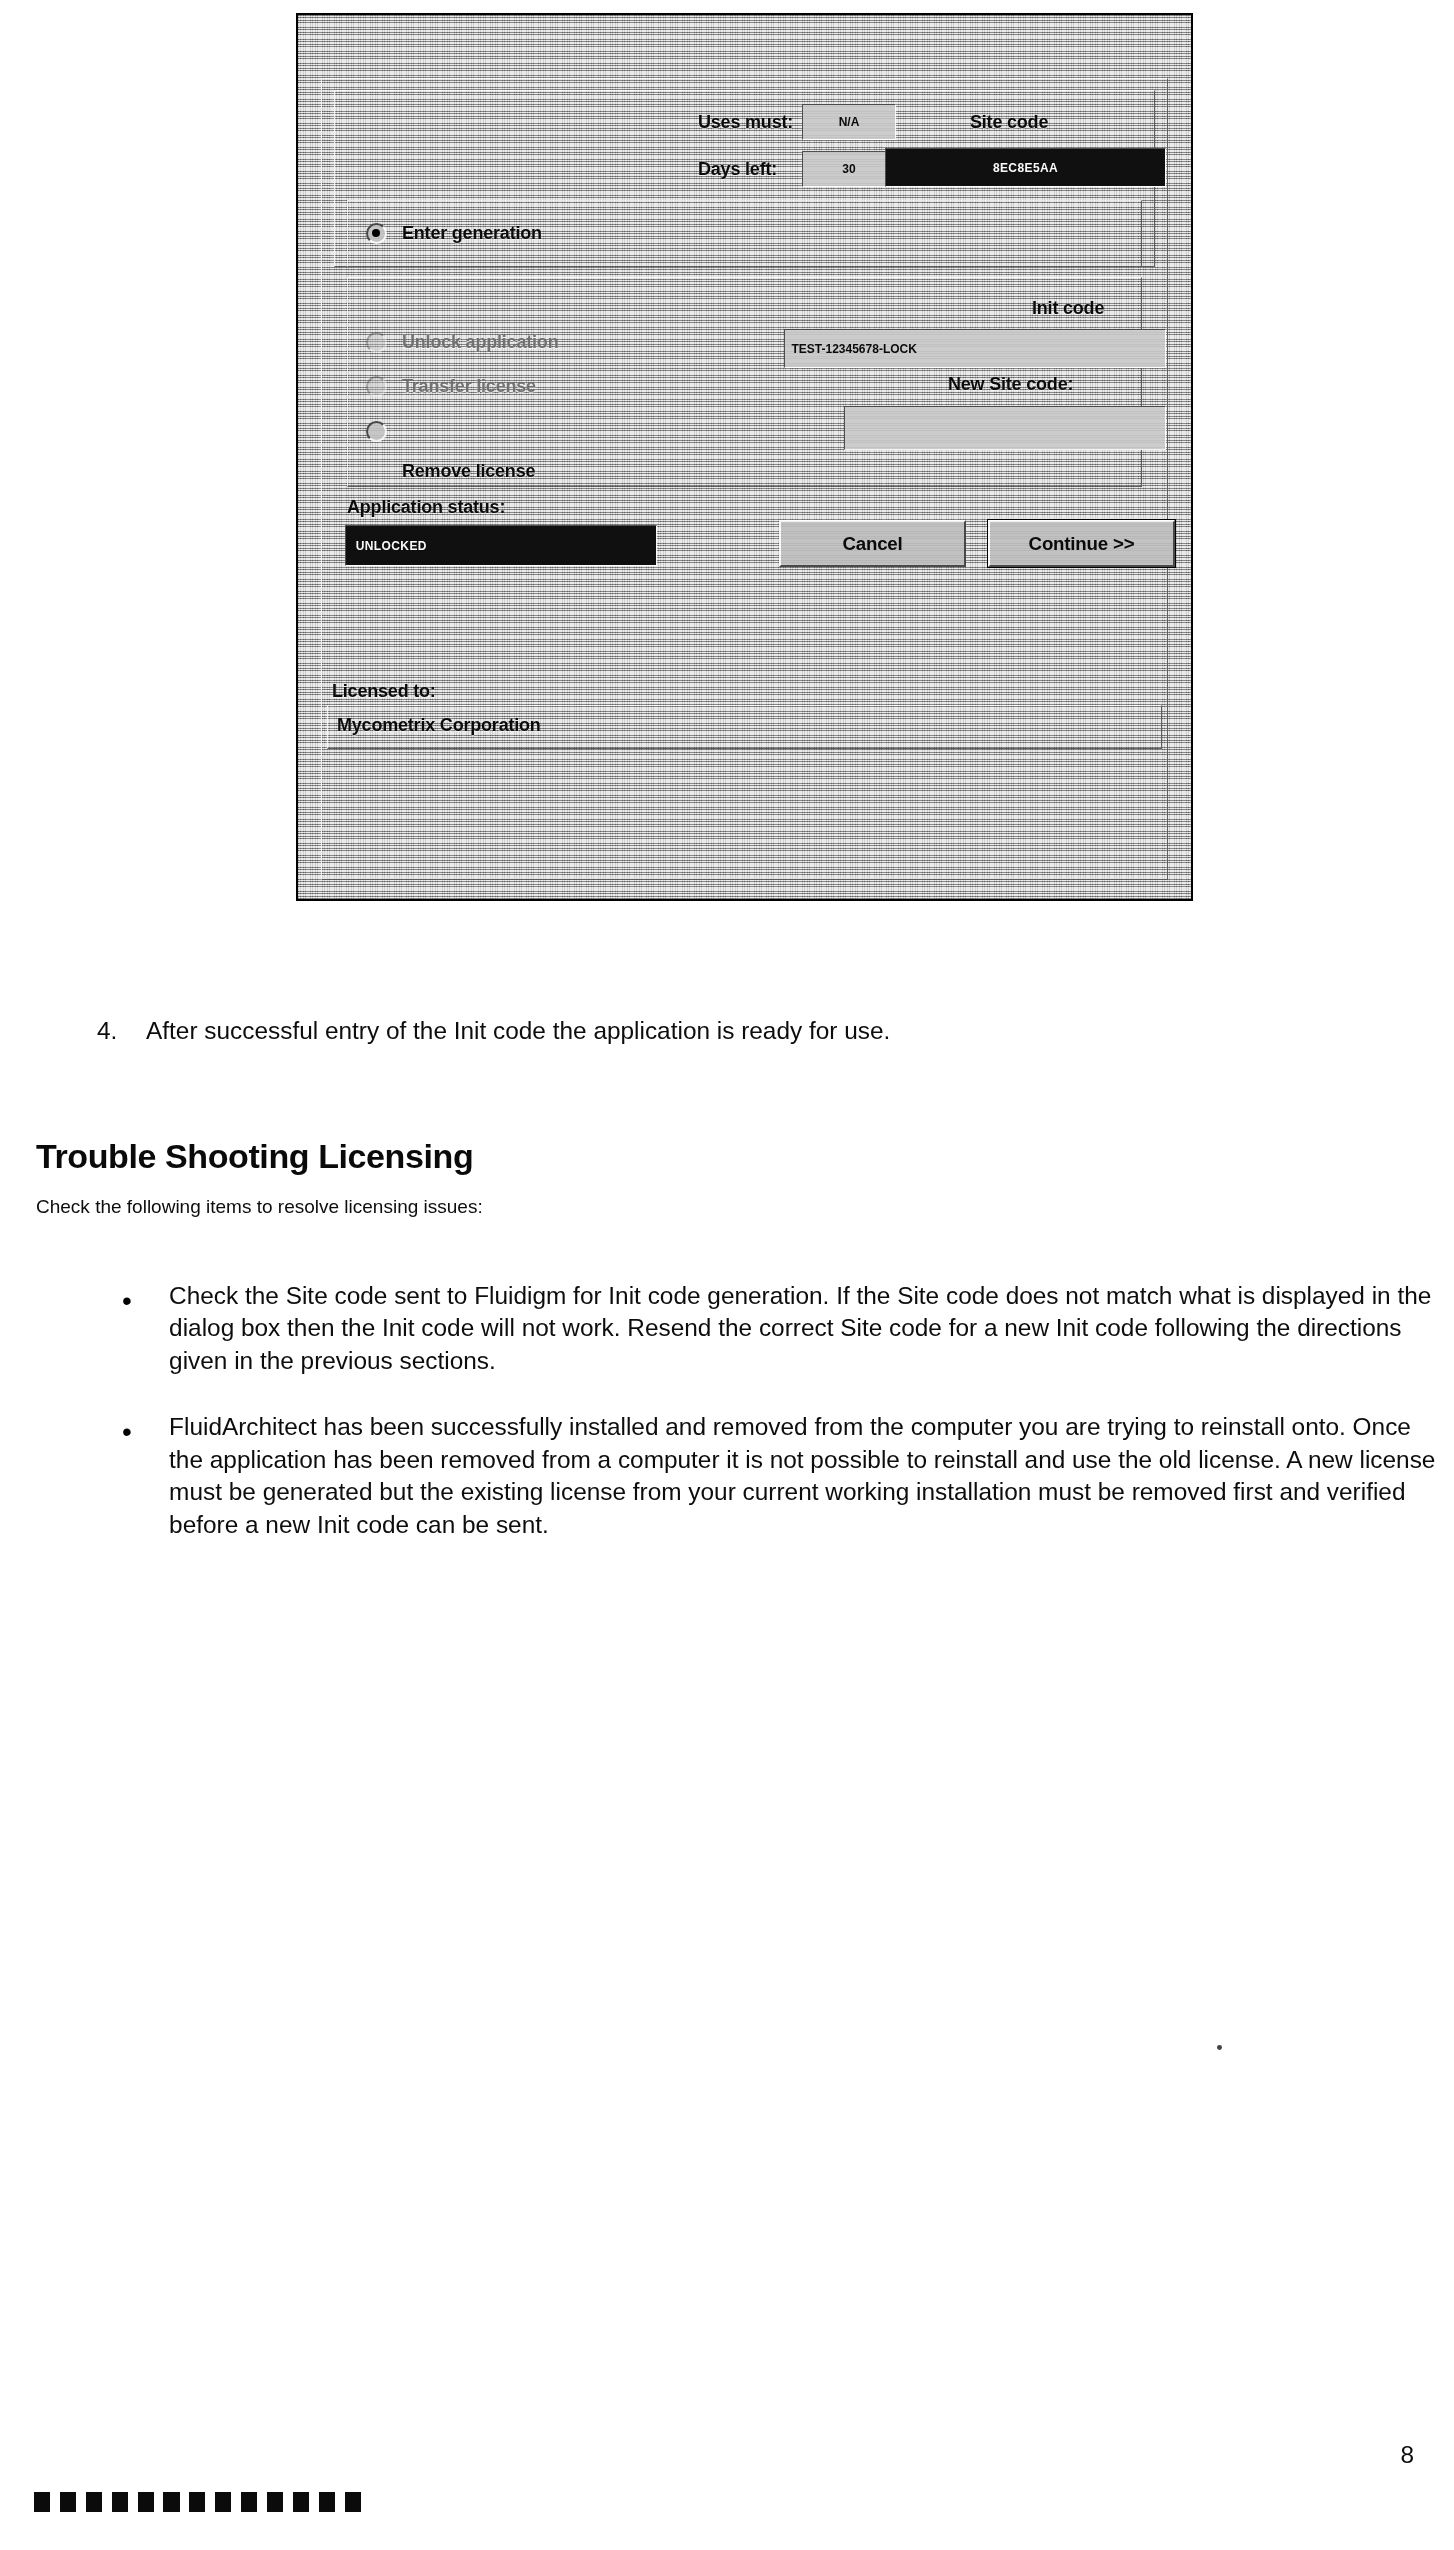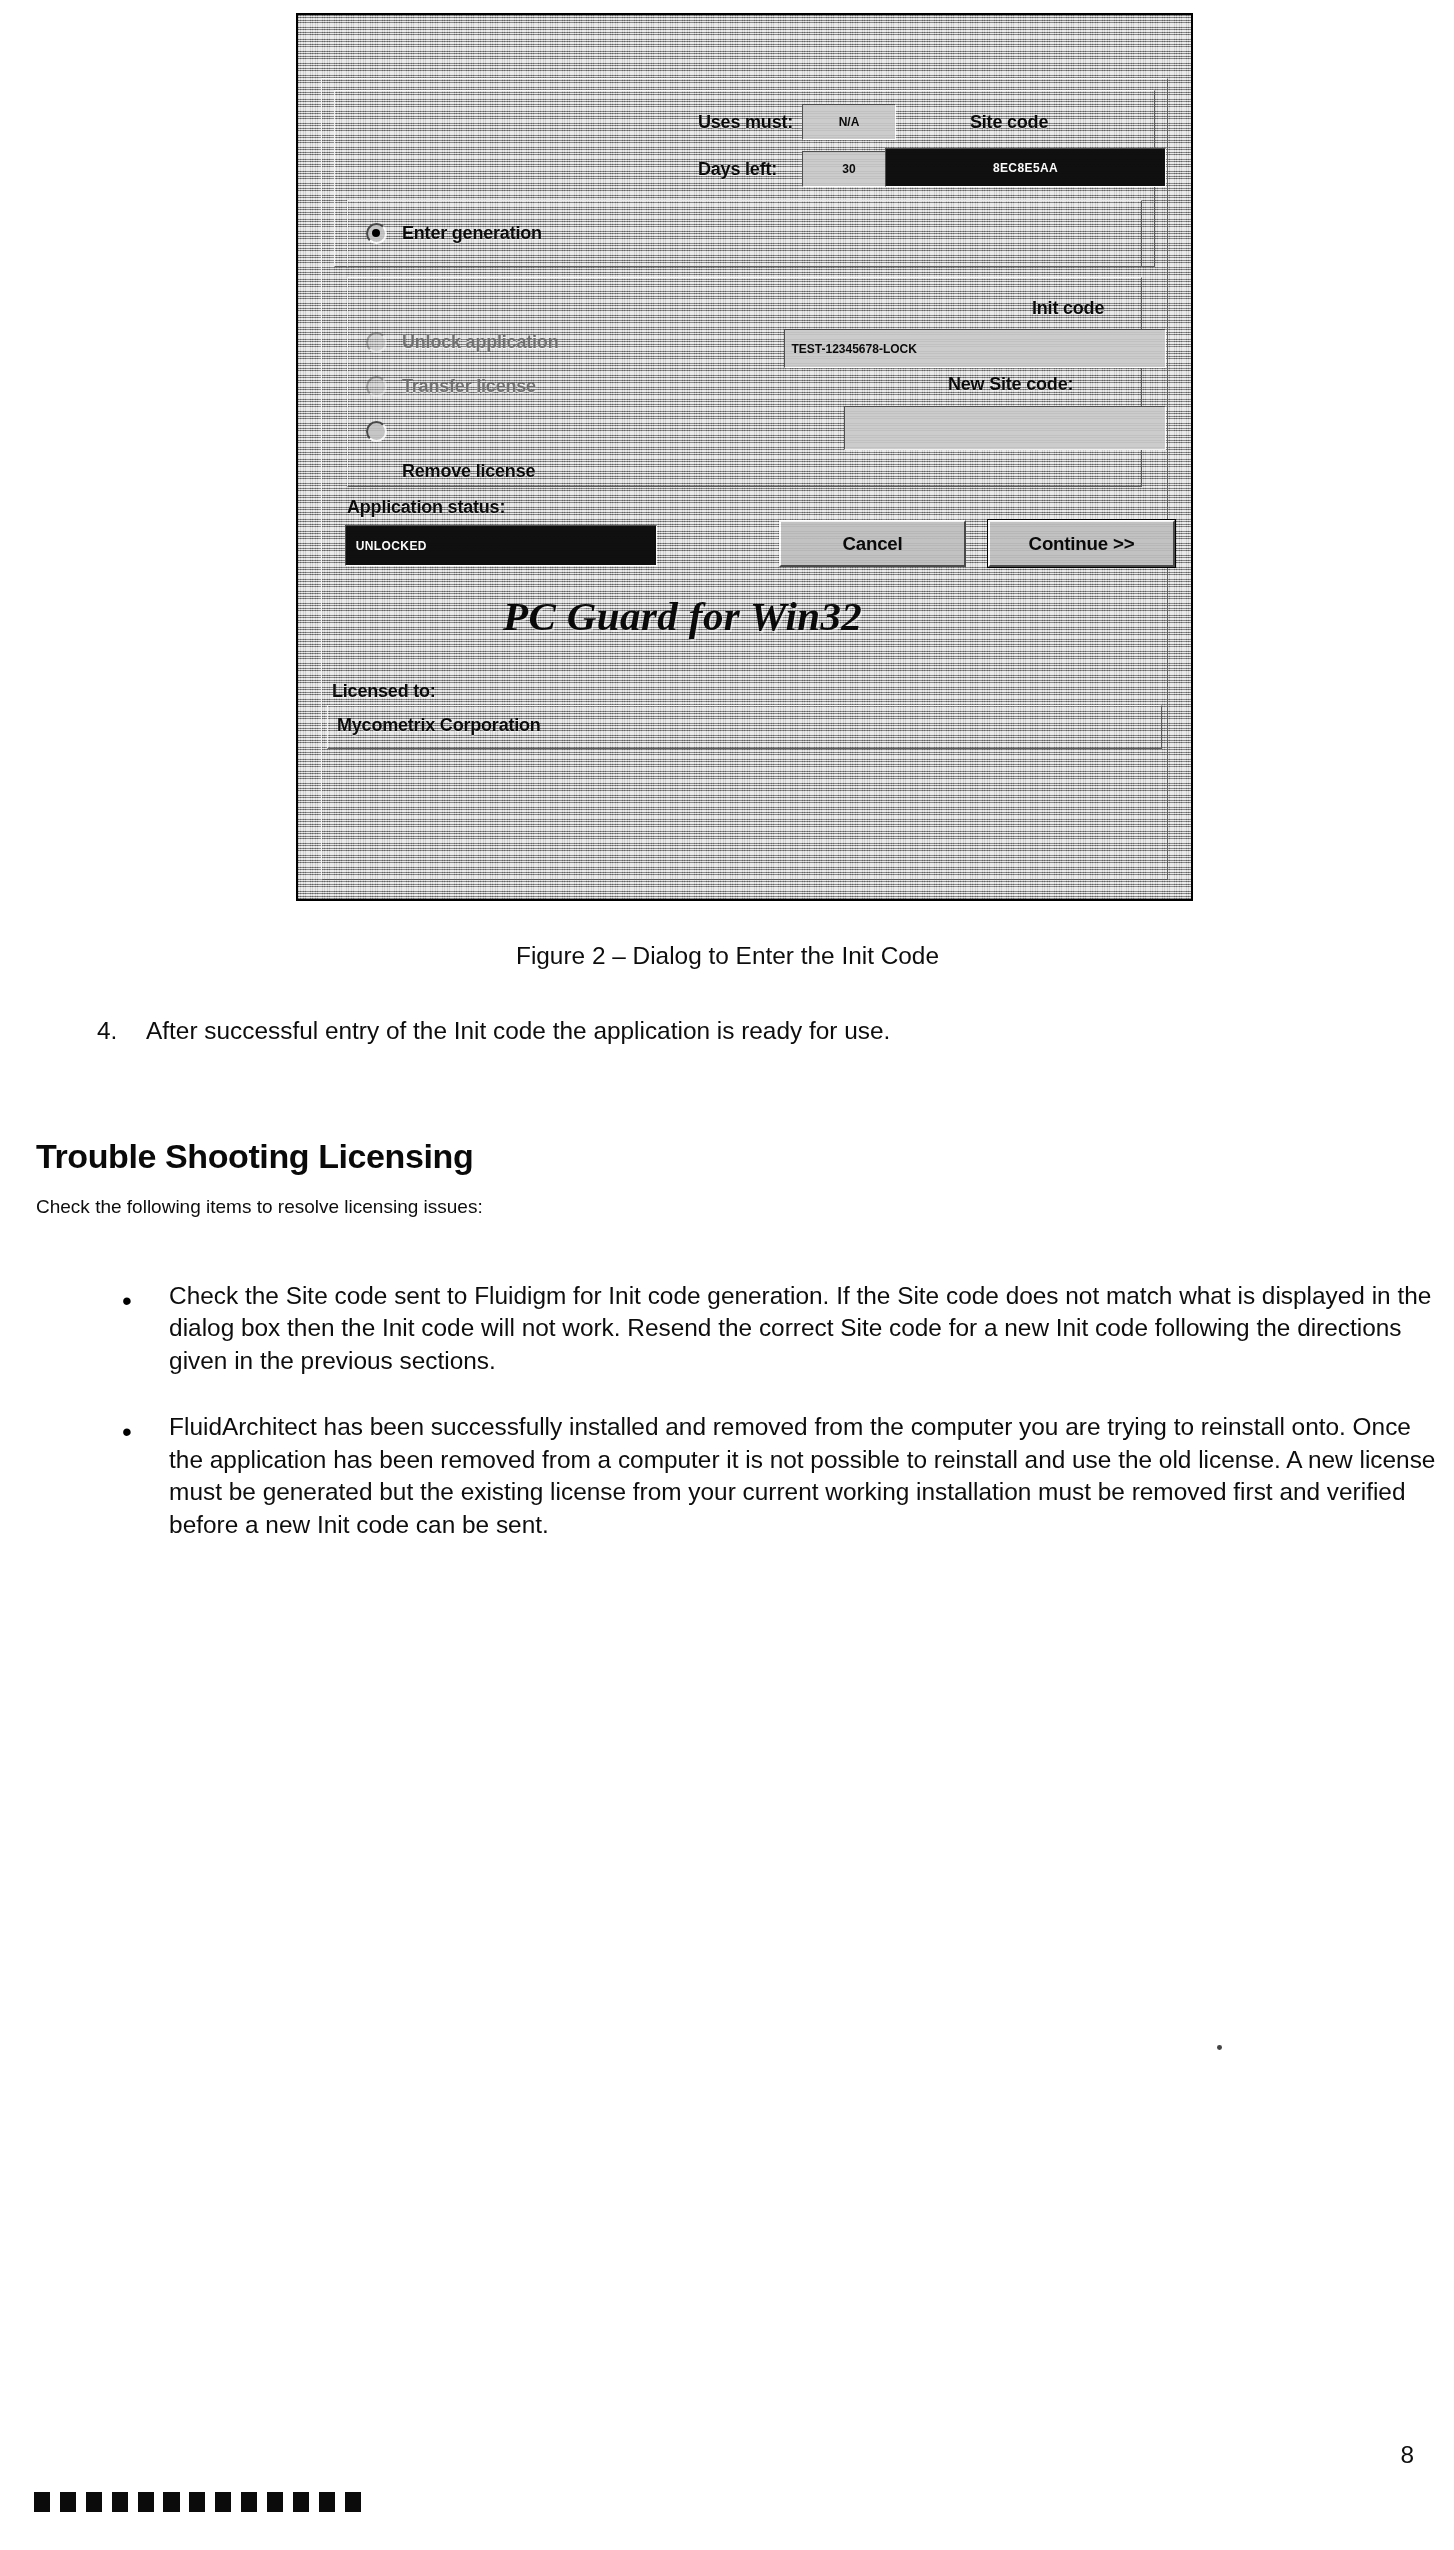--- a/index.html
+++ b/index.html
@@ -337,32 +337,30 @@
 
         <span class="radio" style="left:68px; top:406px;"></span>
         <span class="lbl" style="left:104px; top:406px;margin-top:40px;">Remove license</span>
 
         <span class="lbl" style="left:49px; top:482px;">Application status:</span>
         <div class="field dark left" style="left:47px; top:510px; width:312px; height:41px; padding-left:9.7px; justify-content:flex-start;">UNLOCKED</div>
 
         <div class="btn" style="left:481px; top:505px; width:187px; height:47px;">Cancel</div>
         <div class="btn default" style="left:690px; top:505px; width:187px; height:47px;">Continue &gt;&gt;</div>
 
-        <div class="logo" style="left:205px; top:577px;">PC Guard for Win32</div>
 
         <span class="lbl" style="left:34px; top:666px;">Licensed to:</span>
         <div class="group" style="left:29px; top:690px; right:29px; height:44px;"></div>
         <span class="lbl" style="left:39px; top:700px;">Mycometrix Corporation</span>
 
       </div>
       <div class="noise"></div>
     </div>
   </div>
 
-  <div class="caption">Figure 2 – Dialog to Enter the Init Code</div>
 
   <div class="numitem">
     <span class="n">4.</span>
     <span>After successful entry of the Init code the application is ready for use.</span>
   </div>
 
   <h1 class="heading">Trouble Shooting Licensing</h1>
   <div class="subline">Check the following items to resolve licensing issues:</div>
 
   <div class="bullets">

